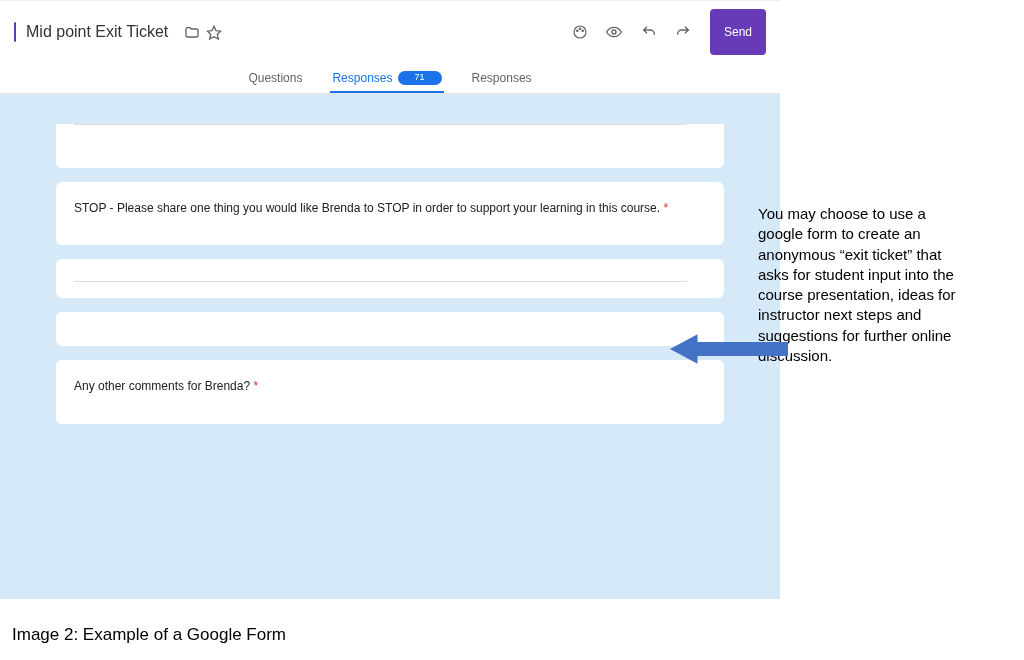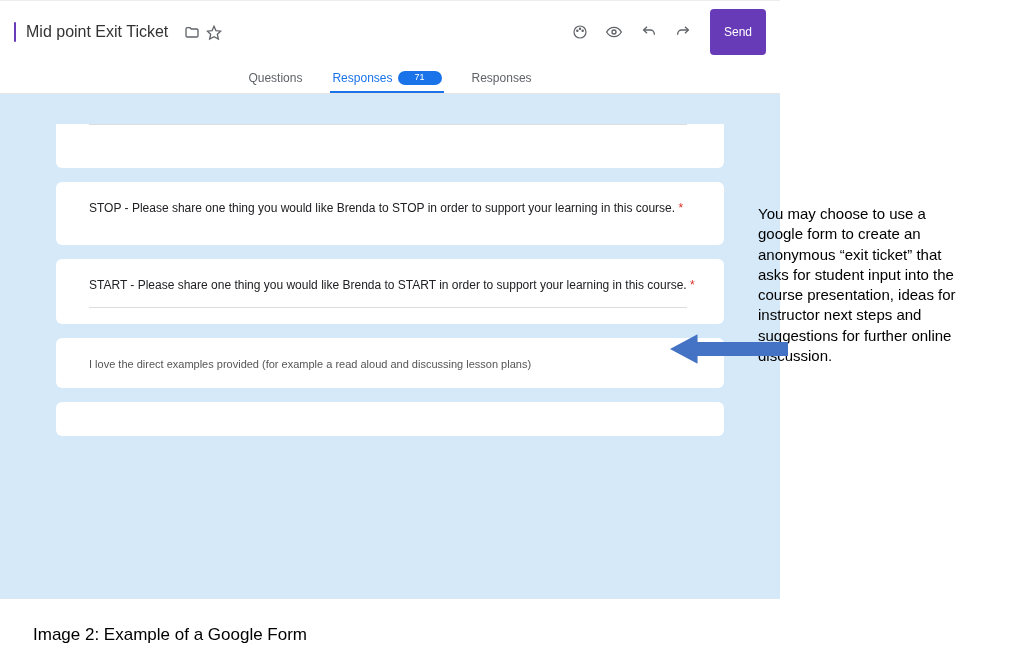--- a/index.html
+++ b/index.html
@@ -91,21 +91,21 @@
   .canvas {
     background: #d6e9f8;
     padding: 0 56px 12px 56px;
     height: 505px;
     overflow: hidden;
   }
   .card {
     background: #fff;
     border-radius: 6px;
     margin-top: 14px;
-    padding: 18px 18px 16px 33px;
+    padding: 18px 18px 16px 18px;
   }
   .card.first-cut {
     margin-top: 0;
     padding-top: 0;
     height: 44px;
     border-top-left-radius: 0;
     border-top-right-radius: 0;
   }
   .card.first-cut .underline {
     margin-top: 30px;
@@ -138,21 +138,21 @@
   }
   .arrow {
     position: absolute;
     left: 670px;
     top: 332px;
     width: 118px;
     height: 34px;
   }
   .caption {
     position: absolute;
-    left: 33px;
+    left: 12px;
     top: 625px;
     font-size: 17px;
     color: #000;
   }
   svg.icon-svg { width:16px; height:16px; vertical-align:middle; }
 </style>
 </head>
 <body>
 
 <div class="page">
@@ -220,29 +220,28 @@
 
       <div class="card first-cut">
         <div class="underline"></div>
       </div>
 
       <div class="card">
         <div class="q-title"><span>STOP - Please share one thing you would like Brenda to STOP in order to support your learning in this course.</span><span class="req"> *</span></div>
       </div>
 
       <div class="card">
-        <div class="q-title"><span>START - Please share one thing you would like Brenda to START in order to support your learning in this course.</span><span class="req"> *</span></div>
         <div class="underline"></div>
       </div>
 
       <div class="card">
-        <div class="answer">I love the direct examples provided (for example a read aloud and discussing lesson plans)</div>
-      </div>
-
-      <div class="card">
+      </div>
+
+      <div class="card">
+        <div class="q-title"><span>Any other comments for Brenda?</span><span class="req"> *</span></div>
       </div>
 
     </div>
   </div>
 
   <div class="side-annotation">You may choose to use a google form to create an anonymous “exit ticket” that asks for student input into the course presentation, ideas for instructor next steps and suggestions for further online discussion.</div>
 
   <svg class="arrow" viewBox="0 0 120 34">
     <polygon points="0,17 28,2 28,10 120,10 120,24 28,24 28,32" fill="#4472C4"></polygon>
   </svg>

